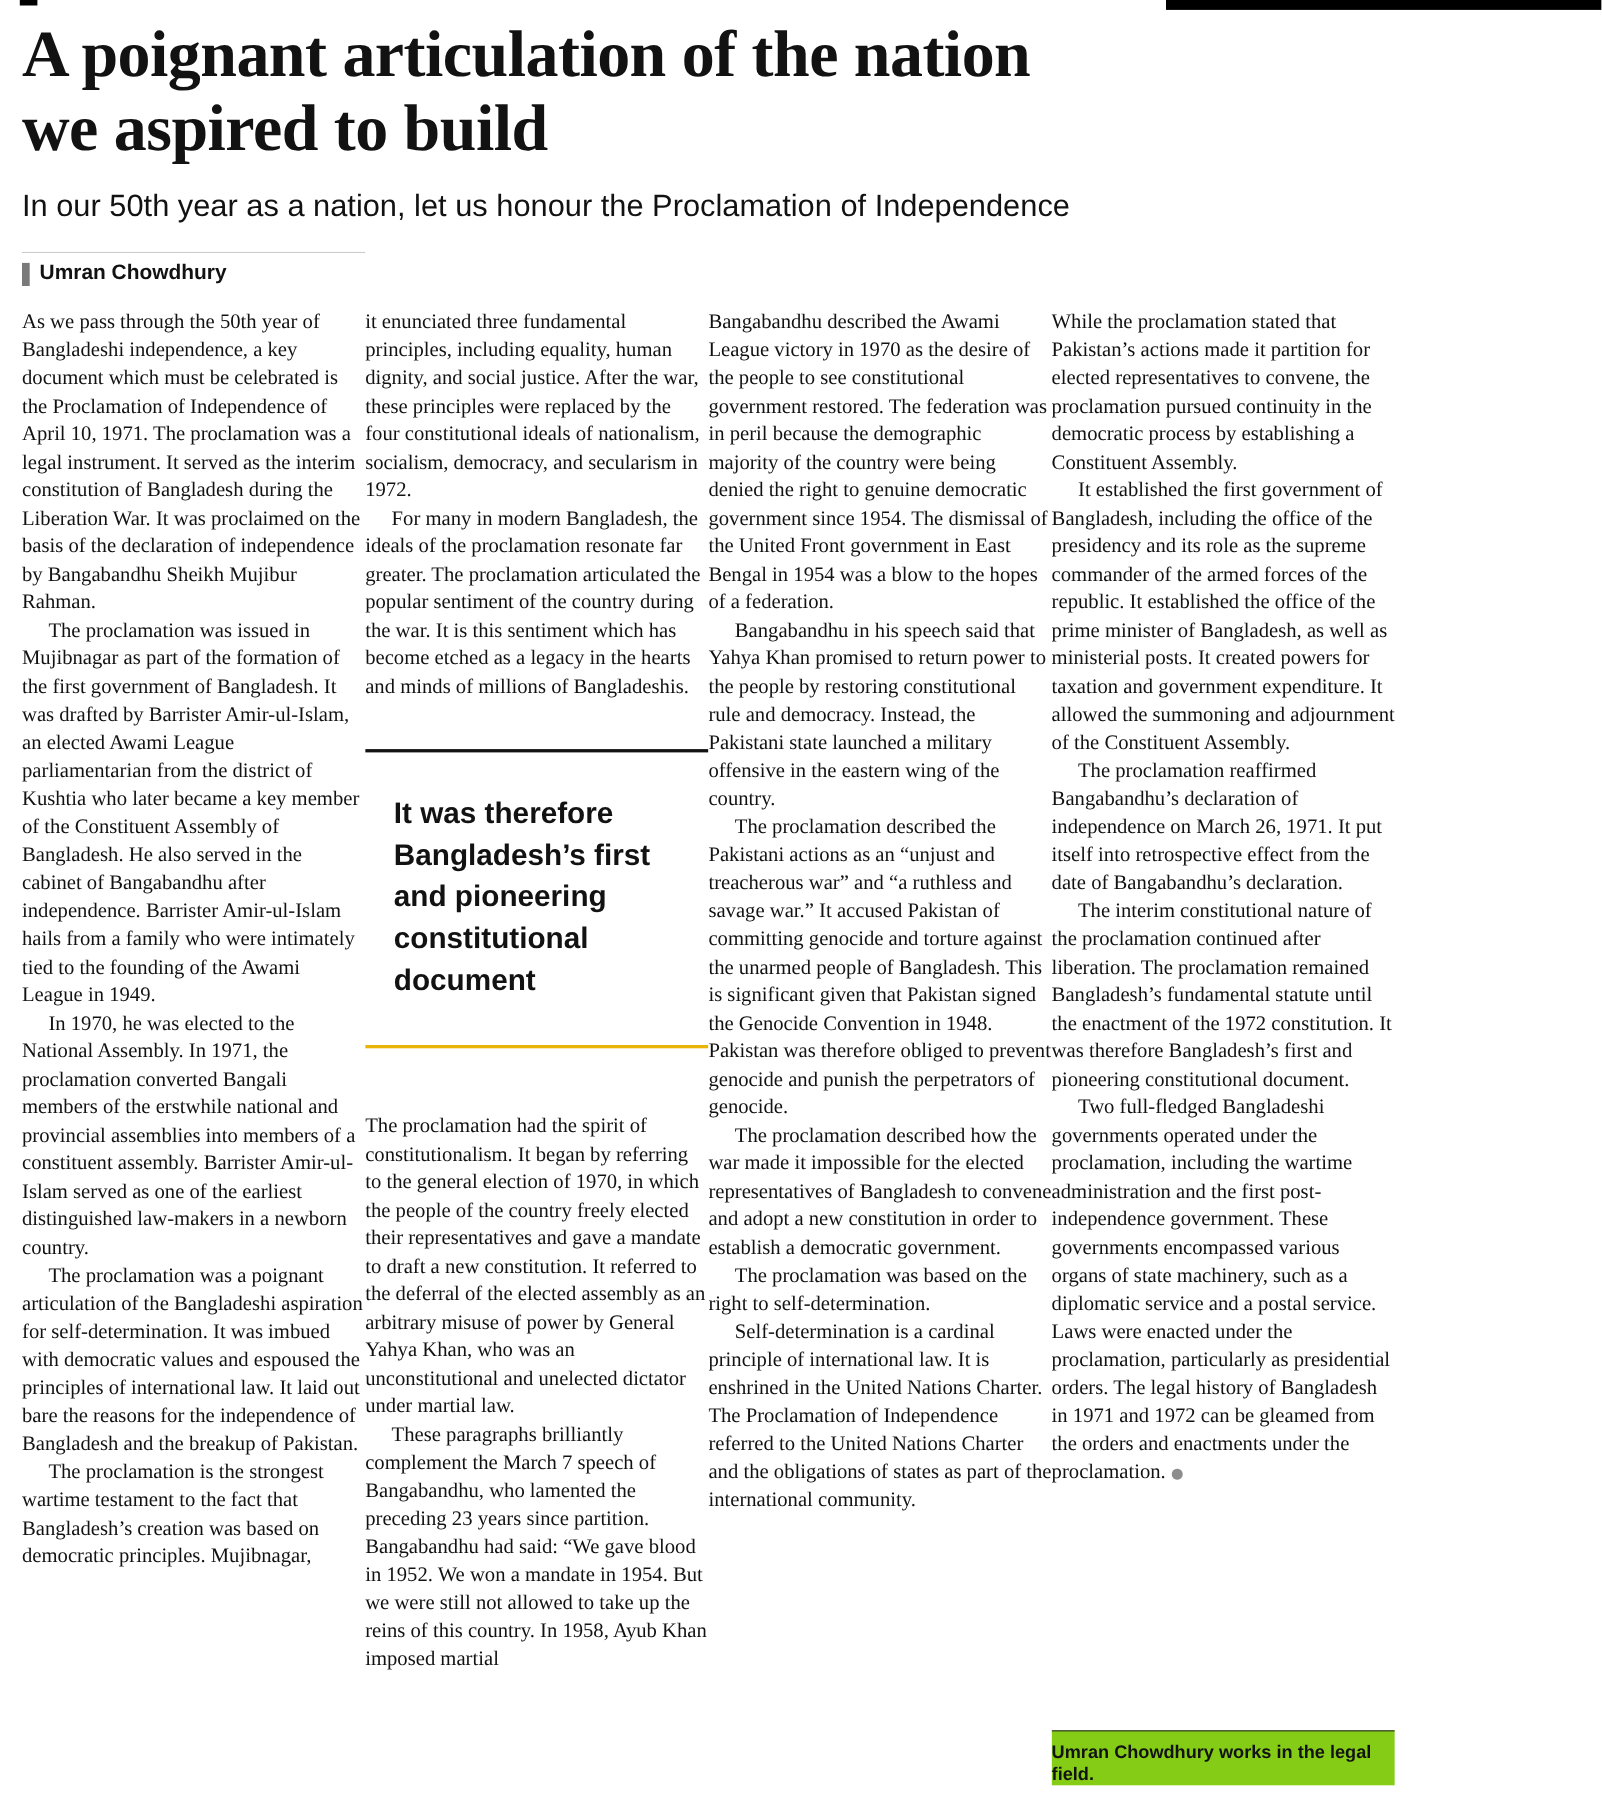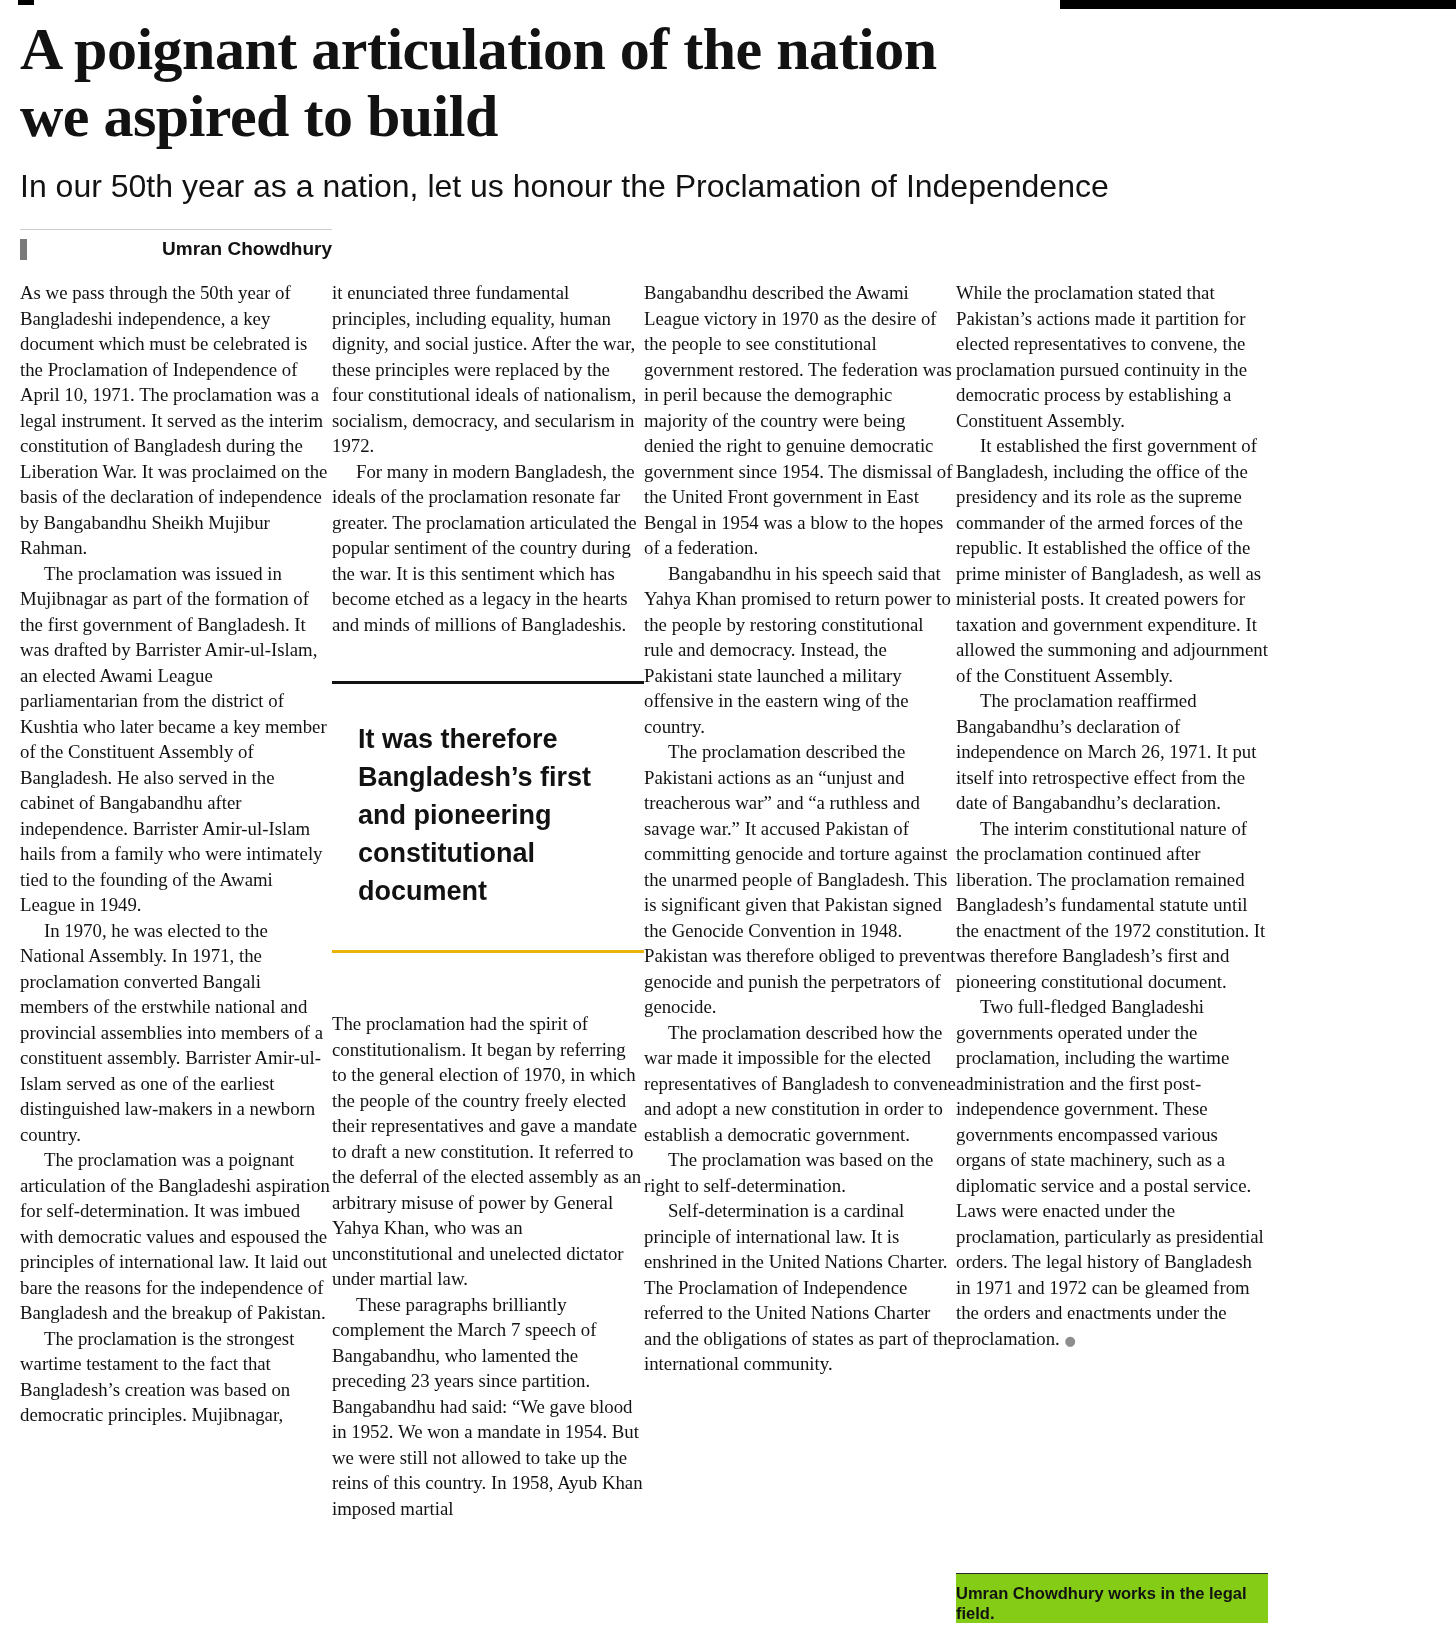--- a/index.html
+++ b/index.html
@@ -29,32 +29,31 @@
     font-weight: 700;
     font-size: 60px;
     line-height: 67px;
     letter-spacing: -0.5px;
     color: #121212;
   }
   .standfirst {
     margin: 18px 0 0 0;
     font-family: "Liberation Sans", sans-serif;
     font-weight: 400;
-    font-size: 32px;
+    font-size: 28px;
     line-height: 37px;
     color: #121212;
   }
   .byline-block {
     margin-top: 24px;
     width: 312px;
     border-top: 1px solid #cccccc;
     padding-top: 8px;
     display: flex;
     align-items: center;
-    justify-content: space-between;
   }
   .byline-bar {
     display: inline-block;
     width: 7px; height: 21px;
     background: #7a7a7a;
     margin-right: 9px;
   }
   .byline {
     font-family: "Liberation Sans", sans-serif;
     font-weight: 700;

